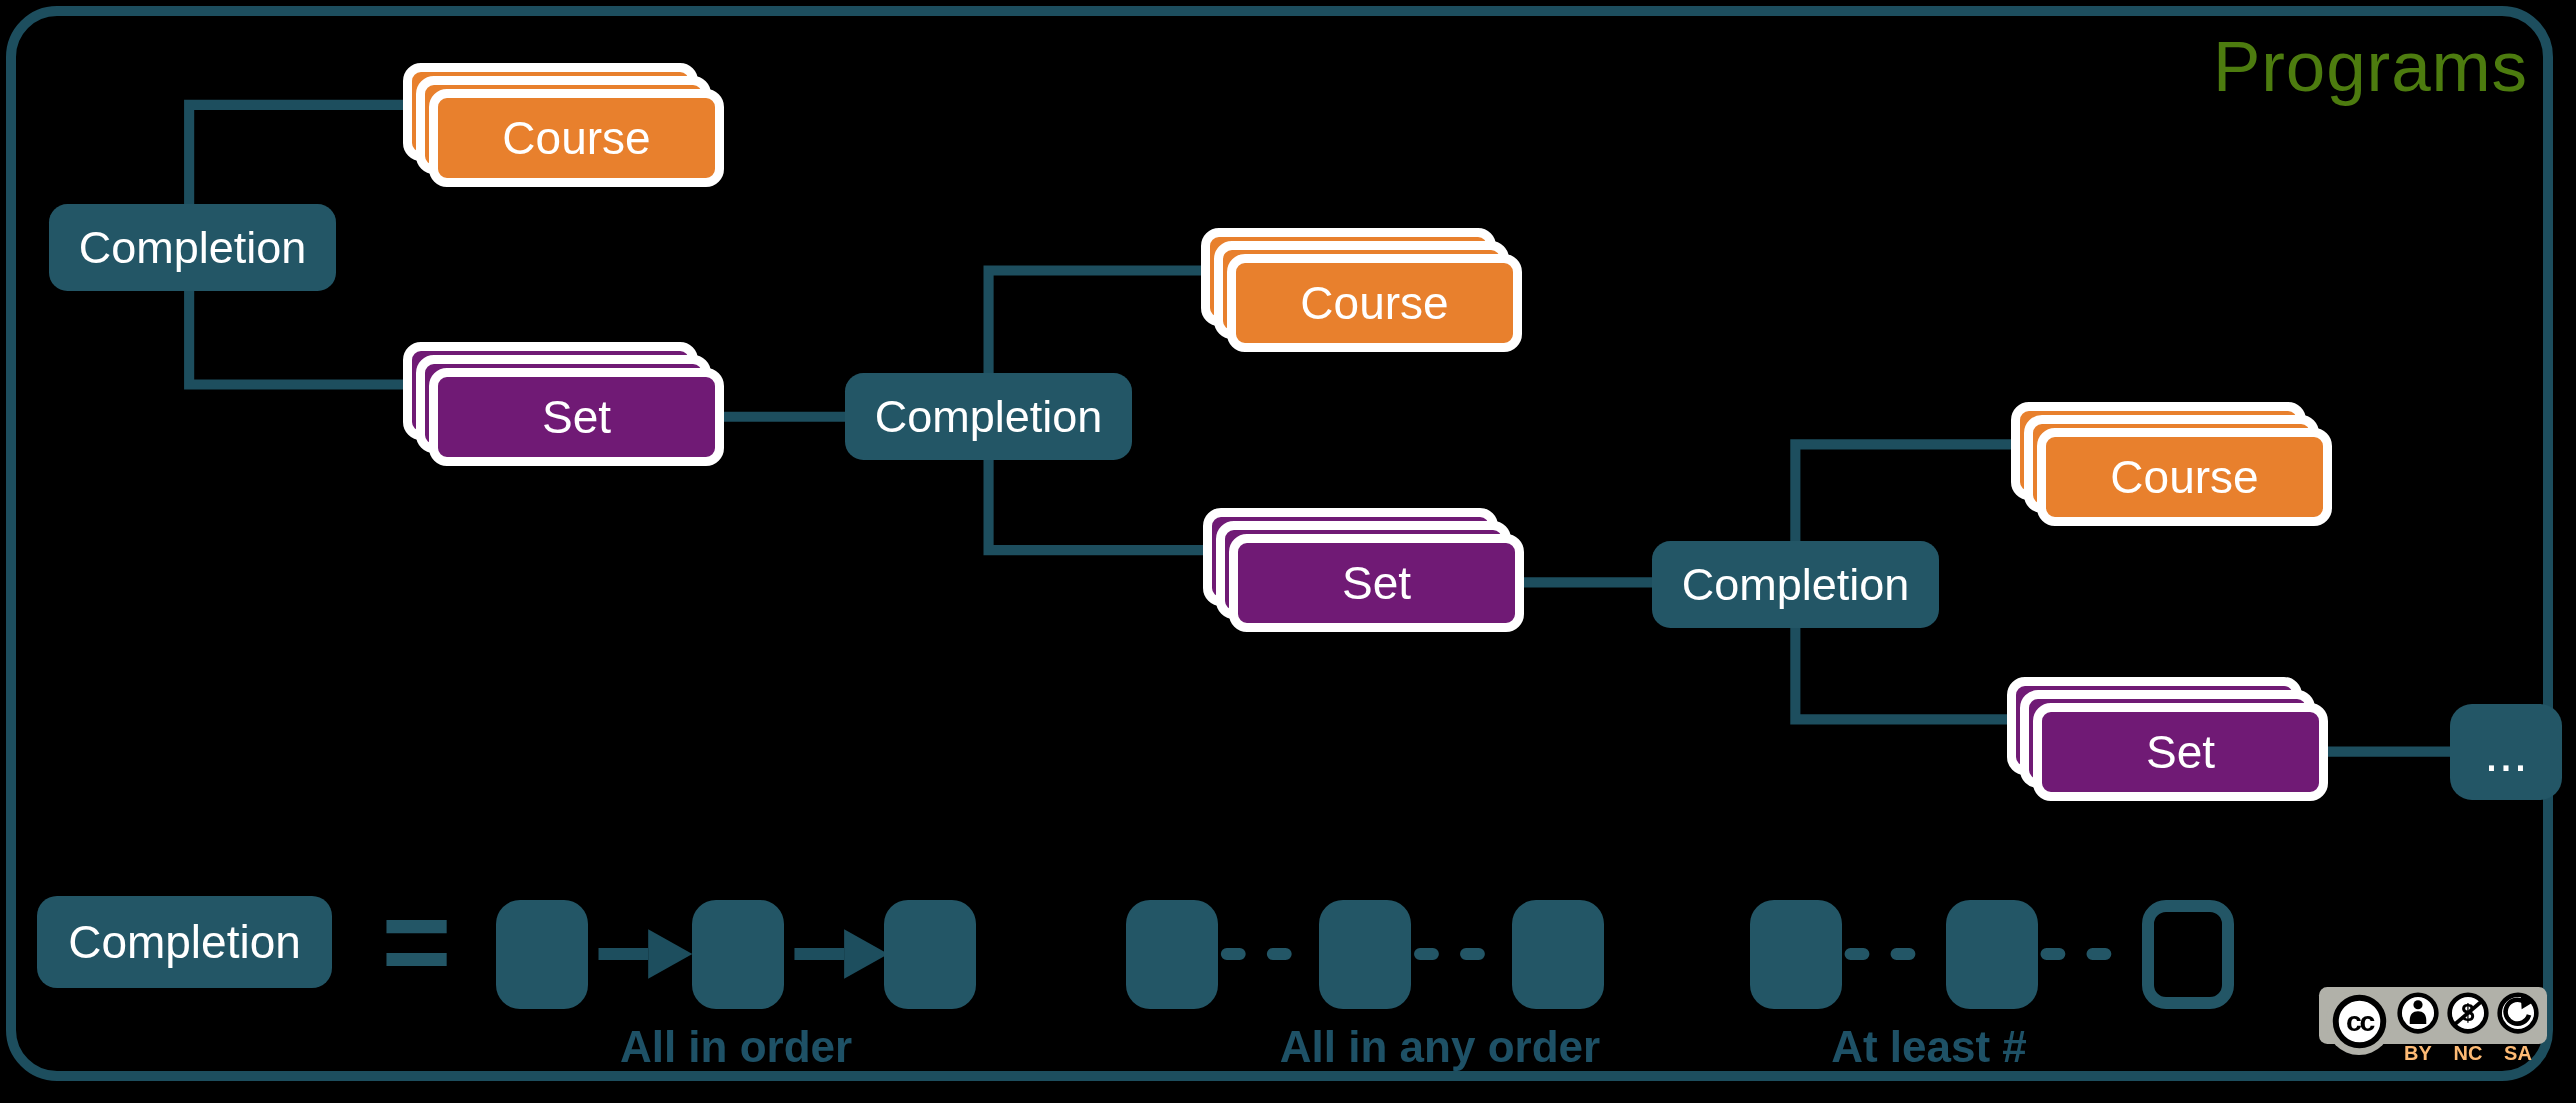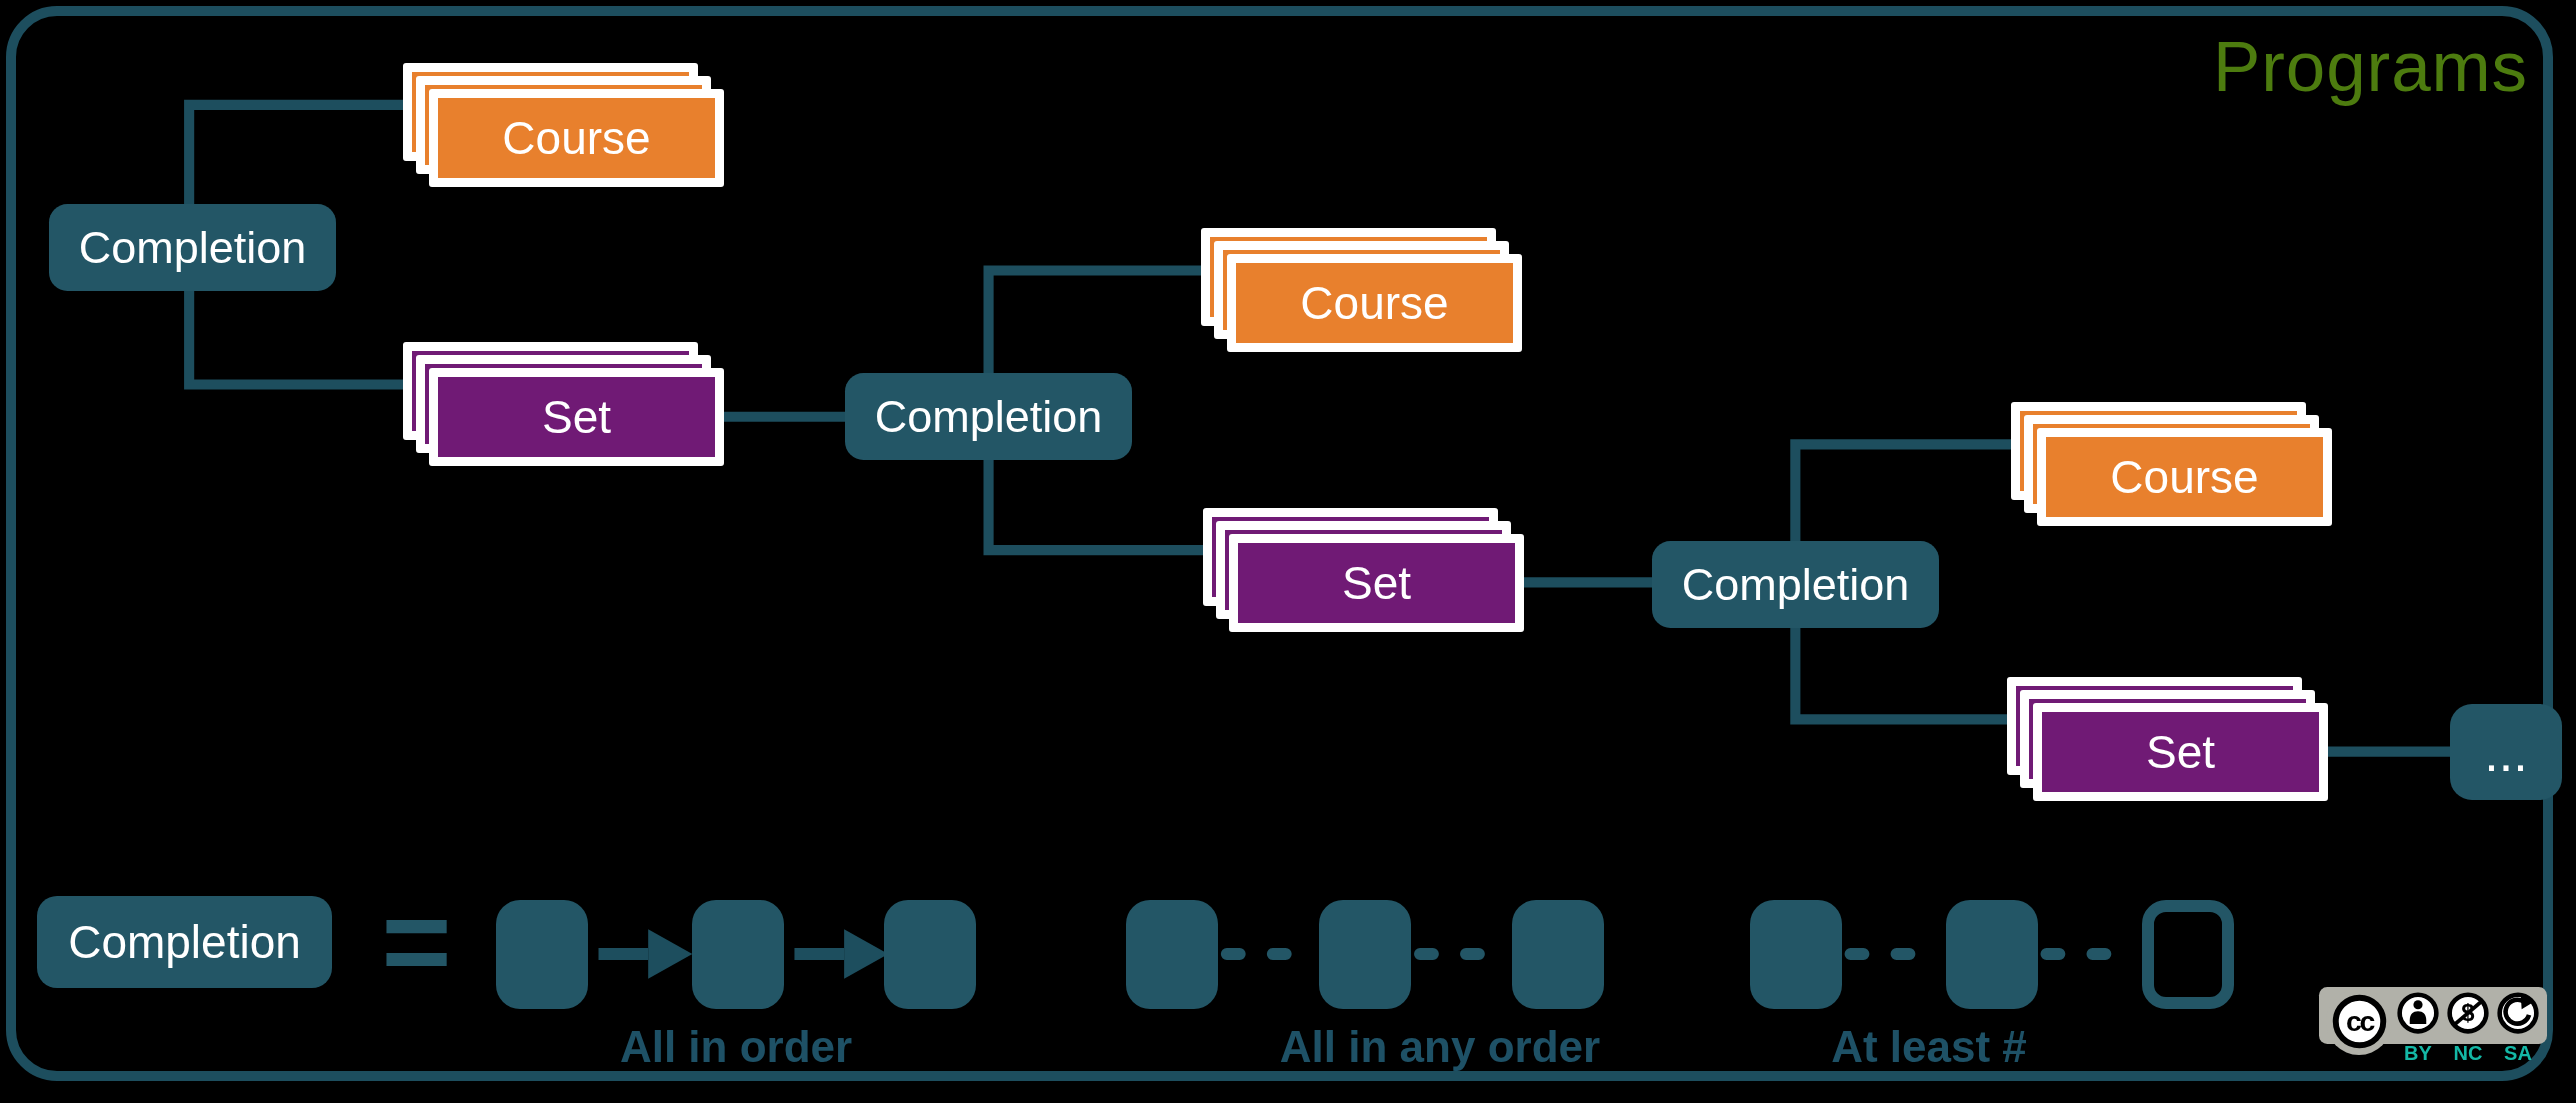--- a/index.html
+++ b/index.html
@@ -6,21 +6,21 @@
   body{width:2576px;height:1103px;position:relative;overflow:hidden;
        font-family:"Liberation Sans","DejaVu Sans",sans-serif;}
   .frame{position:absolute;left:6.4px;top:6.4px;width:2547px;height:1075px;
          border:10px solid #1d4e5e;border-radius:51px;box-sizing:border-box;}
   .title{position:absolute;top:26px;right:48px;font-size:71px;font-weight:500;
          color:#4d7c0f;letter-spacing:0.9px;}
   svg.wires{position:absolute;left:0;top:0;z-index:1;}
   .cnode{position:absolute;width:287px;height:87px;background:#235666;border-radius:18.4px;
          color:#fff;font-size:45px;display:flex;align-items:center;justify-content:center;z-index:2;}
   .stack{position:absolute;width:320px;height:123px;z-index:2;}
-  .card{position:absolute;width:295px;height:98px;border-radius:3px;border:9.2px solid #fff;
+  .card{position:absolute;width:295px;height:98px;border-radius:18px;border:9.2px solid #fff;
         box-sizing:border-box;}
   .card.l0{left:0;top:0}.card.l1{left:13px;top:13px}
   .card.l2{left:26px;top:26px;display:flex;align-items:center;justify-content:center;
            color:#fff;font-size:46px;}
   .stack.course .card{background:#e8802d}
   .stack.set .card{background:#701a75}
   .dots{position:absolute;left:2450px;top:704px;width:112px;height:96px;background:#235666;
         border-radius:22px;color:#fff;font-size:52px;display:flex;align-items:flex-end;
         justify-content:center;padding-bottom:16.6px;box-sizing:border-box;z-index:2;}
   .legend-cnode{position:absolute;left:37px;top:896px;width:295px;height:92px;background:#235666;
@@ -32,21 +32,21 @@
       top:900px;z-index:2;}
   .sq.outline{background:transparent;border:12px solid #235666;box-sizing:border-box;}
   .glabel{position:absolute;top:1022px;width:368px;text-align:center;color:#1e5166;
       font-size:44px;z-index:2;font-weight:bold;}
   .badge{position:absolute;left:2319px;top:985px;width:230px;height:87px;z-index:2;}
   .badge .strip{position:absolute;left:0;top:1.8px;width:228px;height:57px;background:#b1b1a9;
       border-radius:8.3px;}
   .badge .bulge{position:absolute;left:7.4px;top:3.7px;width:66px;height:66px;background:#b1b1a9;
       border-radius:50%;}
   .badge svg{position:absolute;}
-  .badge .lbl{position:absolute;top:57px;width:44px;text-align:center;color:#14b8a6;
+  .badge .lbl{position:absolute;top:57px;width:44px;text-align:center;color:#fdba74;
       font-size:20px;font-weight:700;}
 </style>
 </head>
 <body>
 
 <div class="frame"></div>
 
 <div class="title">Programs</div>
 
 <svg class="wires" width="2576" height="1103" viewBox="0 0 2799 1199">

